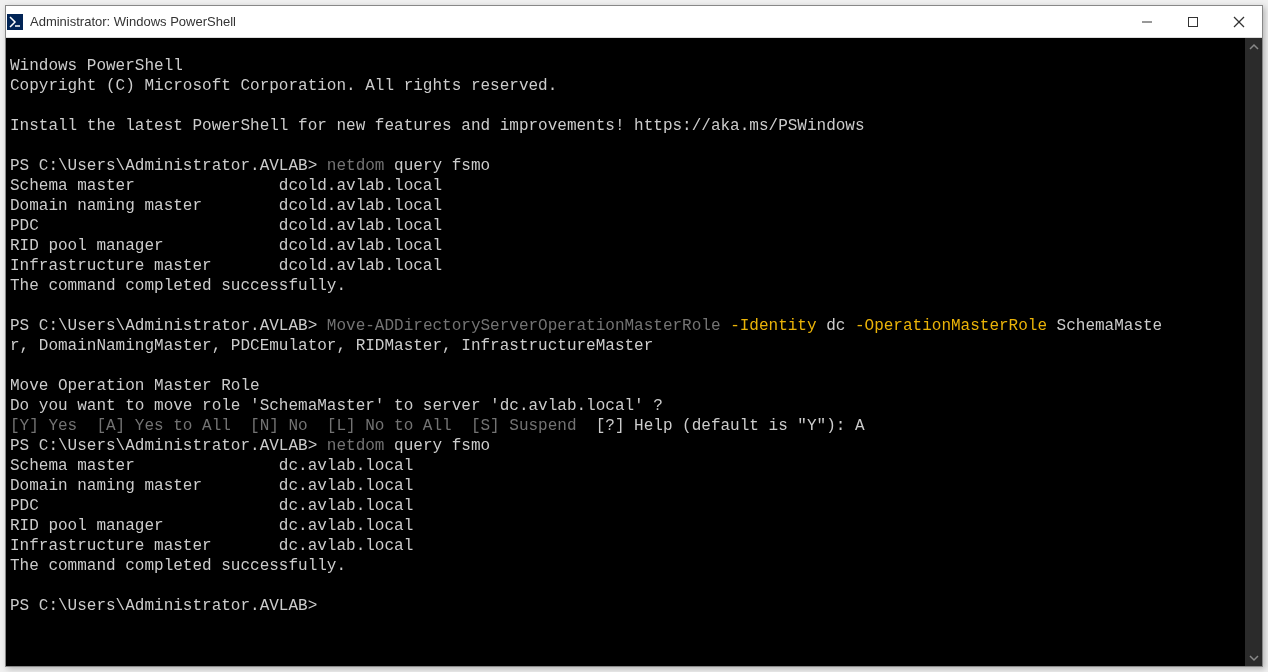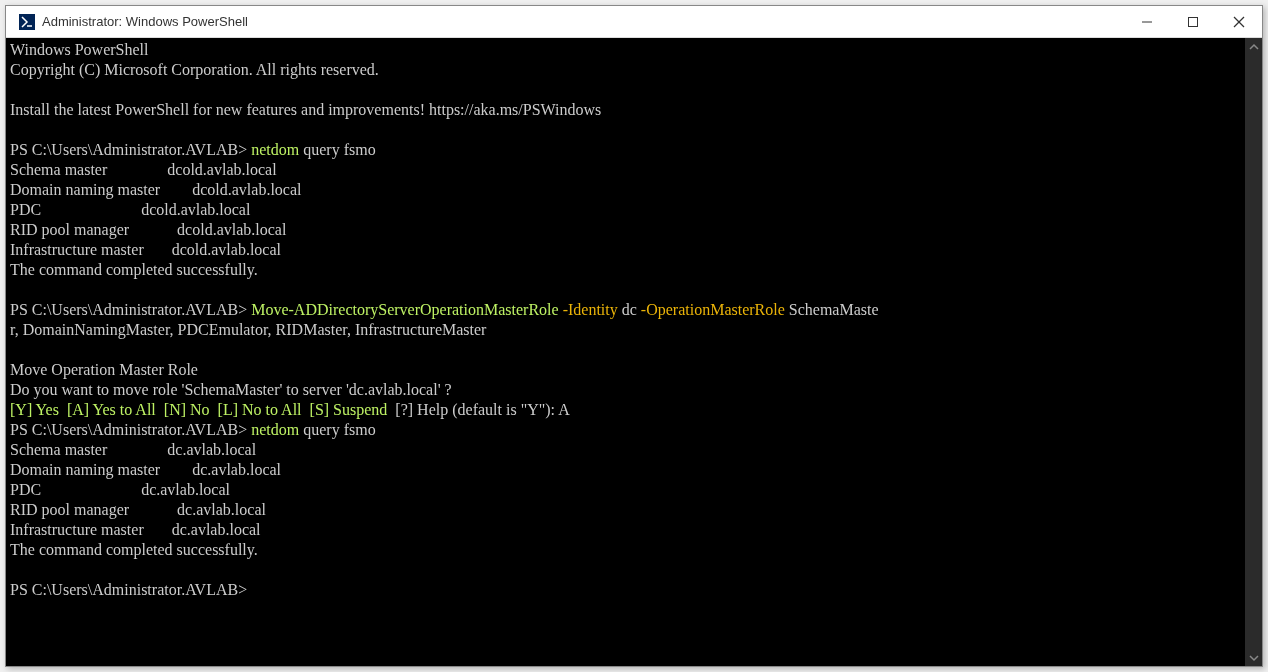--- a/index.html
+++ b/index.html
@@ -18,21 +18,21 @@
       border: 1px solid #888;
       display: flex;
       flex-direction: column;
       box-shadow: 2px 2px 6px rgba(0,0,0,0.25);
     }
     .titlebar {
       height: 32px;
       background: #fff;
       display: flex;
       align-items: center;
-      padding-left: 12px;
+      padding-left: 0;
       border-bottom: 1px solid #ddd;
       flex-shrink: 0;
       font-size: 13px;
       color: #333;
     }
     .titlebar .icon {
       width: 18px;
       height: 18px;
       margin-right: 6px;
       display: inline-flex;
@@ -60,29 +60,29 @@
     .terminal-wrap {
       flex: 1;
       display: flex;
       background: #000;
       overflow: hidden;
     }
     .terminal {
       flex: 1;
       background: #000;
       color: #cccccc;
-      font-family: Liberation Serif, serif;
+      font-family: Liberation Mono, monospace;
       font-size: 16px;
       line-height: 20px;
-      padding: 2px 4px 4px 4px;
+      padding: 18px 4px 4px 4px;
       white-space: pre;
       overflow: hidden;
     }
     .terminal .blank { height: 20px; }
-    .yellow { color: #bef264; }
+    .yellow { color: #737373; }
     .darkgray { color: #eab308; }
     .scrollbar {
       width: 17px;
       background: #2b2b2b;
       position: relative;
       flex-shrink: 0;
     }
     .scroll-arrow {
       position: absolute;
       left: 0; right: 0;

